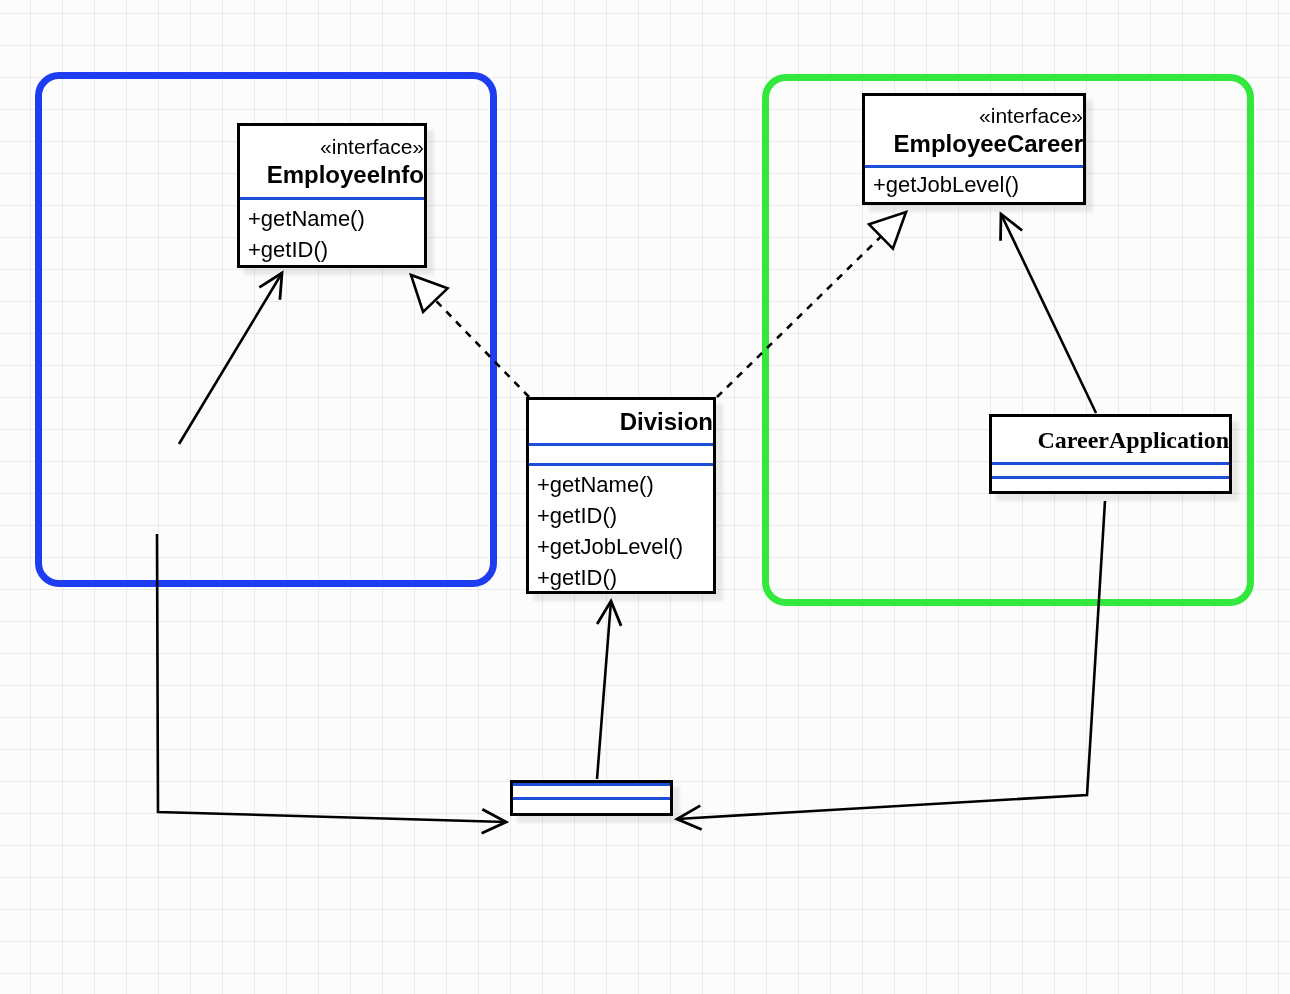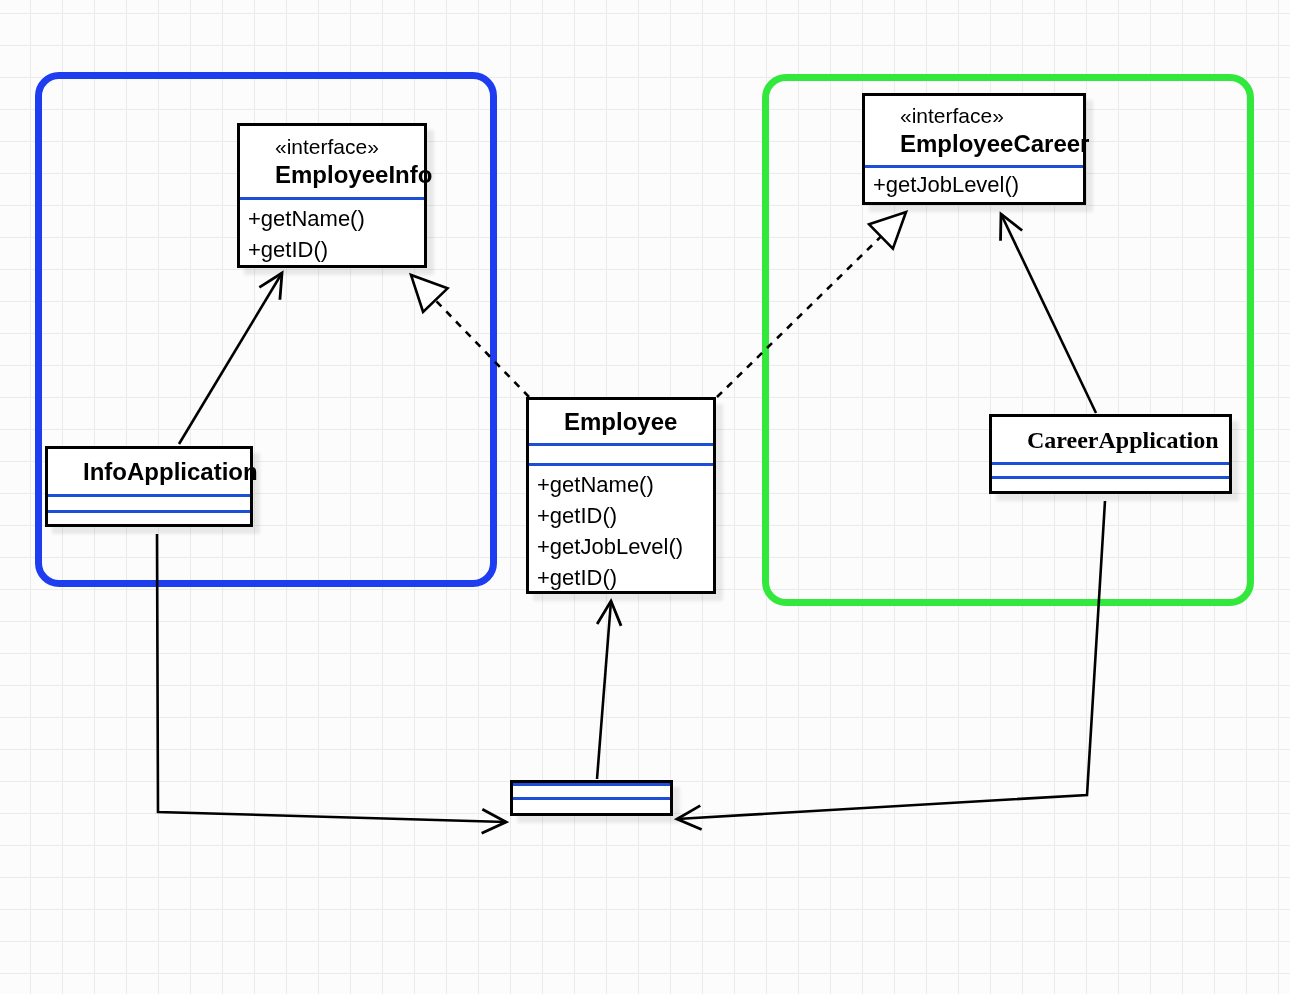--- a/index.html
+++ b/index.html
@@ -18,21 +18,21 @@
     box-sizing:border-box;
   }
   .group.blue{left:35px;top:72px;width:462px;height:515px;border:7px solid #1e3cf0;}
   .group.green{left:762px;top:74px;width:492px;height:532px;border:7px solid #32e83c;}
   .edges{position:absolute;left:0;top:0;width:1290px;height:994px;}
   .uml-class{
     position:absolute;box-sizing:border-box;background:#ffffff;
     border:3px solid #000;box-shadow:7px 7px 3px rgba(0,0,0,0.08);
   }
   .uml-header{
-    display:flex;flex-direction:column;justify-content:center;align-items:flex-start;
+    display:flex;flex-direction:column;justify-content:center;align-items:flex-end;
     text-align:center;box-sizing:border-box;margin-left:35px;
   }
   .stereotype{font-size:21px;color:#000;line-height:26px;}
   .cls-name{font-size:24px;font-weight:bold;color:#000;line-height:30px;}
   .uml-sec{border-top:3px solid #1d4ed8;box-sizing:border-box;overflow:hidden;}
   .uml-sec.methods{padding:3px 0 0 8px;}
   .method{font-size:22px;line-height:31px;white-space:nowrap;color:#000;}
   .sec-tight .method{line-height:34px;}
 </style>
 </head>
@@ -84,38 +84,31 @@
       <div class="stereotype">«interface»</div>
       <div class="cls-name">EmployeeCareer</div>
     </div>
     <div class="uml-sec methods sec-tight" style="height:37px;padding-top:0;">
       <div class="method">+getJobLevel()</div>
     </div>
   </div>
 
   <div class="uml-class" style="left:526px;top:397px;width:190px;">
     <div class="uml-header" style="height:43px;">
-      <div class="cls-name">Employee</div>
+      <div class="cls-name">Division</div>
     </div>
     <div class="uml-sec" style="height:20px;"></div>
     <div class="uml-sec methods" style="height:128px;">
       <div class="method">+getName()</div>
       <div class="method">+getID()</div>
       <div class="method">+getJobLevel()</div>
       <div class="method">+getID()</div>
     </div>
   </div>
 
-  <div class="uml-class" style="left:45px;top:446px;width:208px;">
-    <div class="uml-header" style="height:45px;">
-      <div class="cls-name">InfoApplication</div>
-    </div>
-    <div class="uml-sec" style="height:16px;"></div>
-    <div class="uml-sec" style="height:14px;"></div>
-  </div>
 
   <div class="uml-class" style="left:989px;top:414px;width:243px;font-family:Liberation Serif, serif;">
     <div class="uml-header" style="height:45px;">
       <div class="cls-name">CareerApplication</div>
     </div>
     <div class="uml-sec" style="height:14px;"></div>
     <div class="uml-sec" style="height:15px;"></div>
   </div>
 
   <div class="uml-class" style="left:510px;top:780px;width:163px;">

